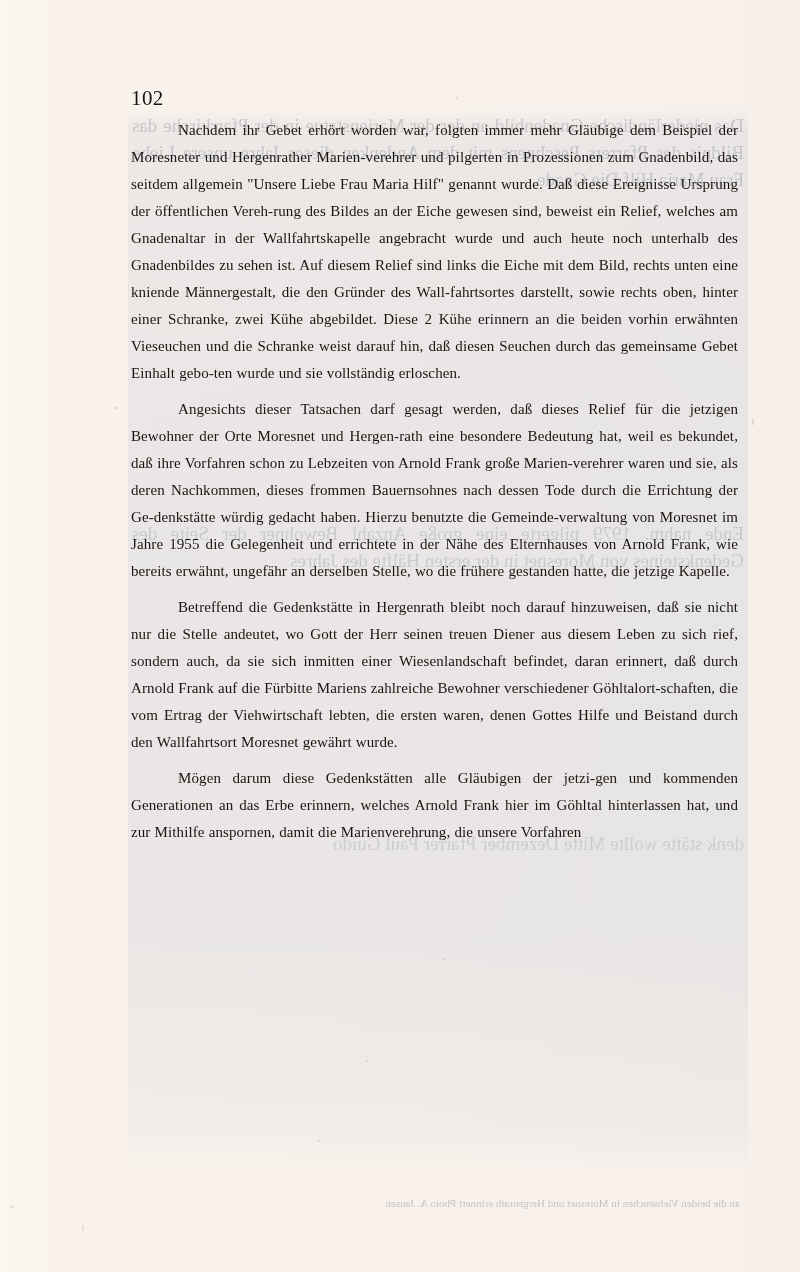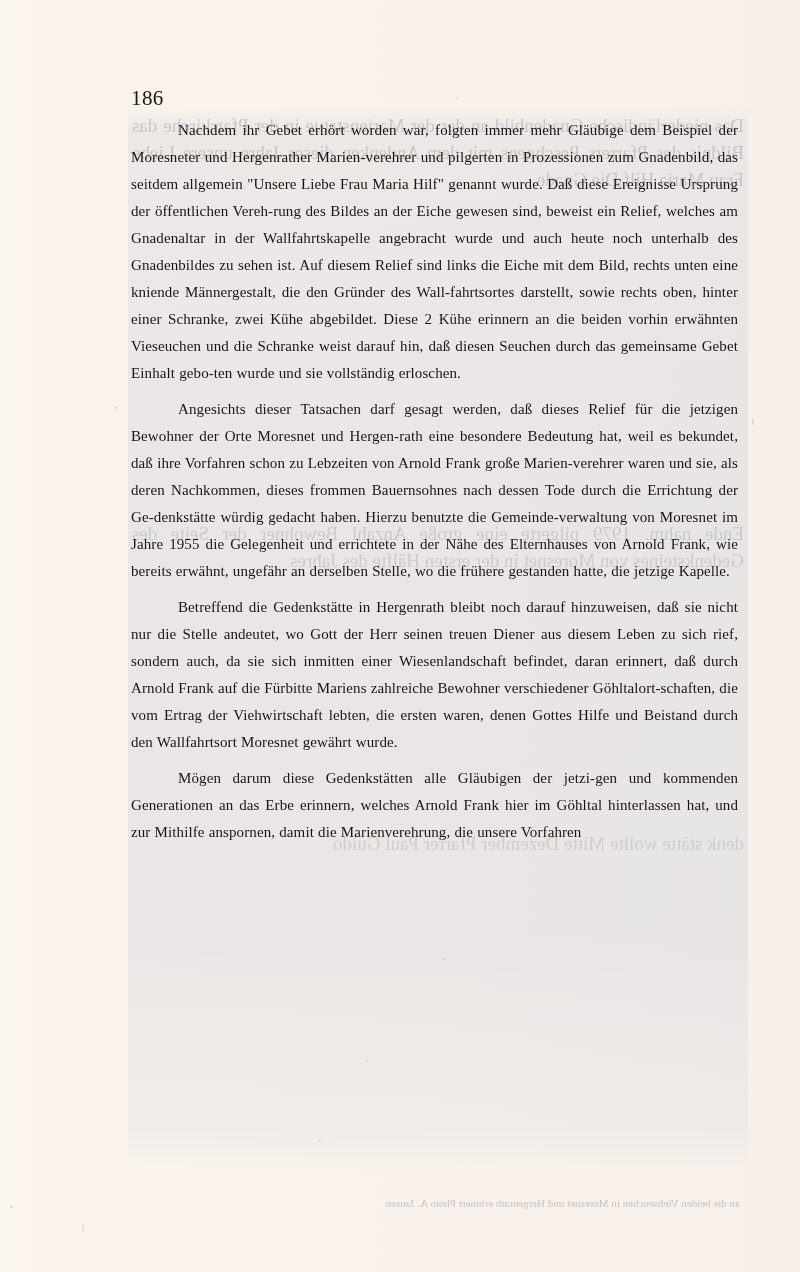--- a/index.html
+++ b/index.html
@@ -172,21 +172,21 @@
   <div class="paper-tone"></div>
   <div class="scan-band"></div>
 
   <div class="showthrough a">Das niederländische Gnadenbild an der der Marienstatue in der Pfarrkirche das Bildnis des Pfarrers Peschgens mit dem Andenken dieser Jahre unsere Liebe Frau Maria Hilf Die Gnade</div>
   <div class="showthrough b">Ende nahm. 1979 pilgerte eine große Anzahl Bewohner der Seite des Gedenksteines von Moresnet in der ersten Hälfte des Jahres</div>
   <div class="showthrough c">denk stätte wollte Mitte Dezember Pfarrer Paul Guido</div>
   <div class="showthrough-foot">an die beiden Viehseuchen in Moresnet und Hergenrath erinnert Photo A. Jansen</div>
 
   <div class="content">
 
-    <div class="folio">186</div>
+    <div class="folio">102</div>
 
     <div class="textblock">
       <p class="para">Nachdem ihr Gebet erhört worden war, folgten immer mehr Gläubige dem Beispiel der Moresneter und Hergenrather Marien-verehrer und pilgerten in Prozessionen zum Gnadenbild, das seitdem allgemein "Unsere Liebe Frau Maria Hilf" genannt wurde. Daß diese Ereignisse Ursprung der öffentlichen Vereh-rung des Bildes an der Eiche gewesen sind, beweist ein Relief, welches am Gnadenaltar in der Wallfahrtskapelle angebracht wurde und auch heute noch unterhalb des Gnadenbildes zu sehen ist. Auf diesem Relief sind links die Eiche mit dem Bild, rechts unten eine kniende Männergestalt, die den Gründer des Wall-fahrtsortes darstellt, sowie rechts oben, hinter einer Schranke, zwei Kühe abgebildet. Diese 2 Kühe erinnern an die beiden vorhin erwähnten Vieseuchen und die Schranke weist darauf hin, daß diesen Seuchen durch das gemeinsame Gebet Einhalt gebo-ten wurde und sie vollständig erloschen.</p>
       <p class="para">Angesichts dieser Tatsachen darf gesagt werden, daß dieses Relief für die jetzigen Bewohner der Orte Moresnet und Hergen-rath eine besondere Bedeutung hat, weil es bekundet, daß ihre Vorfahren schon zu Lebzeiten von Arnold Frank große Marien-verehrer waren und sie, als deren Nachkommen, dieses frommen Bauernsohnes nach dessen Tode durch die Errichtung der Ge-denkstätte würdig gedacht haben. Hierzu benutzte die Gemeinde-verwaltung von Moresnet im Jahre 1955 die Gelegenheit und errichtete in der Nähe des Elternhauses von Arnold Frank, wie bereits erwähnt, ungefähr an derselben Stelle, wo die frühere gestanden hatte, die jetzige Kapelle.</p>
       <p class="para">Betreffend die Gedenkstätte in Hergenrath bleibt noch darauf hinzuweisen, daß sie nicht nur die Stelle andeutet, wo Gott der Herr seinen treuen Diener aus diesem Leben zu sich rief, sondern auch, da sie sich inmitten einer Wiesenlandschaft befindet, daran erinnert, daß durch Arnold Frank auf die Fürbitte Mariens zahlreiche Bewohner verschiedener Göhltalort-schaften, die vom Ertrag der Viehwirtschaft lebten, die ersten waren, denen Gottes Hilfe und Beistand durch den Wallfahrtsort Moresnet gewährt wurde.</p>
       <p class="para">Mögen darum diese Gedenkstätten alle Gläubigen der jetzi-gen und kommenden Generationen an das Erbe erinnern, welches Arnold Frank hier im Göhltal hinterlassen hat, und zur Mithilfe anspornen, damit die Marienverehrung, die unsere Vorfahren</p>
     </div>
 
   </div>
 

